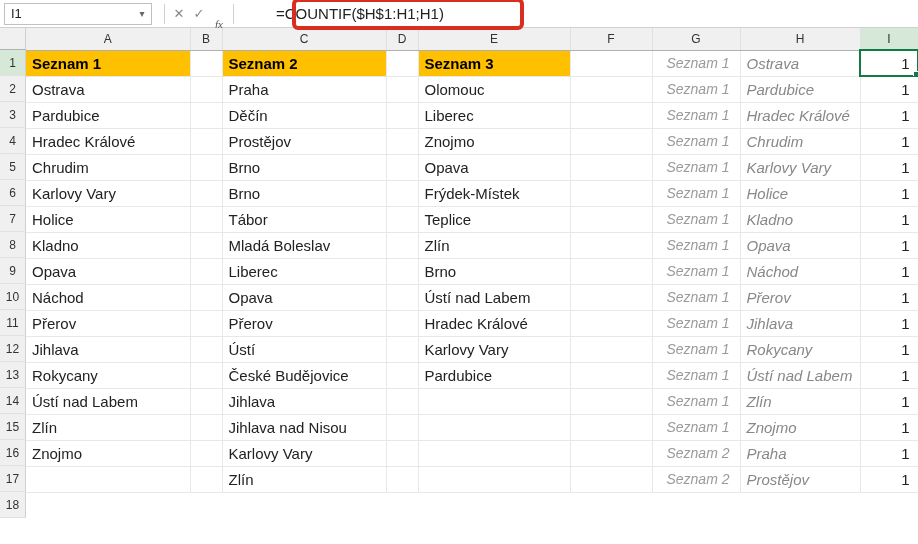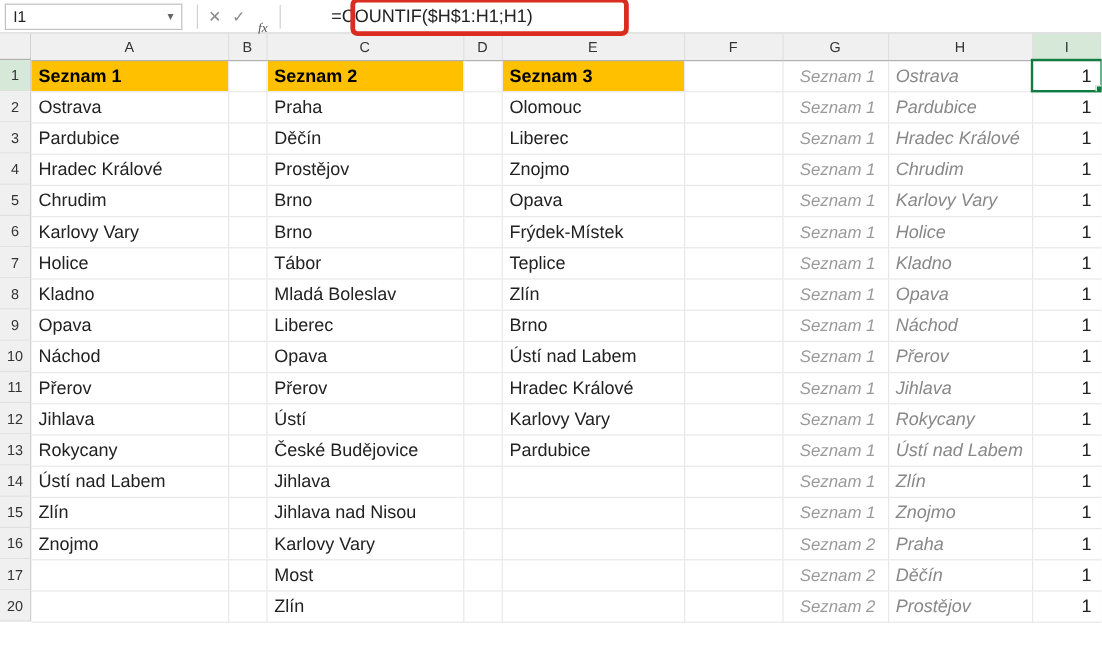--- a/index.html
+++ b/index.html
@@ -68,21 +68,21 @@
         <div class="">8</div>
         <div class="">9</div>
         <div class="">10</div>
         <div class="">11</div>
         <div class="">12</div>
         <div class="">13</div>
         <div class="">14</div>
         <div class="">15</div>
         <div class="">16</div>
         <div class="">17</div>
-        <div class="">20</div>
+        <div class="">18</div>
       </div>
   </div>
   <div class="sheet">
     <table>
       <colgroup>
         <col class="cA">
           <col class="cB">
           <col class="cC">
           <col class="cD">
           <col class="cE">
@@ -277,31 +277,20 @@
             <td></td>
             <td></td>
             <td></td>
             <td class="gray">Seznam 2</td>
             <td class="hcol">Praha</td>
             <td class="num">1</td>
           </tr>
           <tr>
             <td></td>
             <td></td>
-            <td>Most</td>
-            <td></td>
-            <td></td>
-            <td></td>
-            <td class="gray">Seznam 2</td>
-            <td class="hcol">Děčín</td>
-            <td class="num">1</td>
-          </tr>
-          <tr>
-            <td></td>
-            <td></td>
             <td>Zlín</td>
             <td></td>
             <td></td>
             <td></td>
             <td class="gray">Seznam 2</td>
             <td class="hcol">Prostějov</td>
             <td class="num">1</td>
           </tr>
         </tbody>
     </table>

